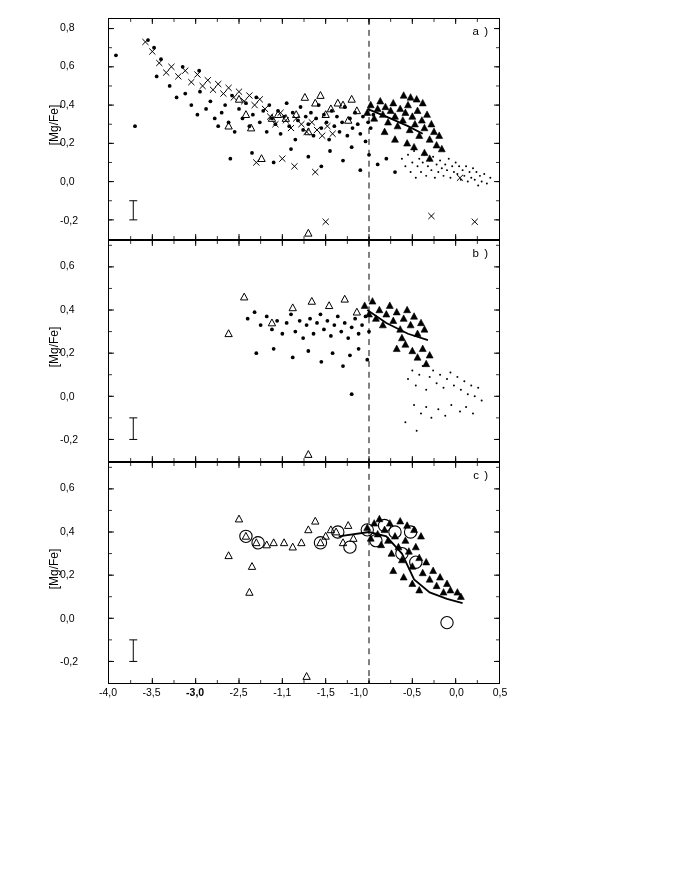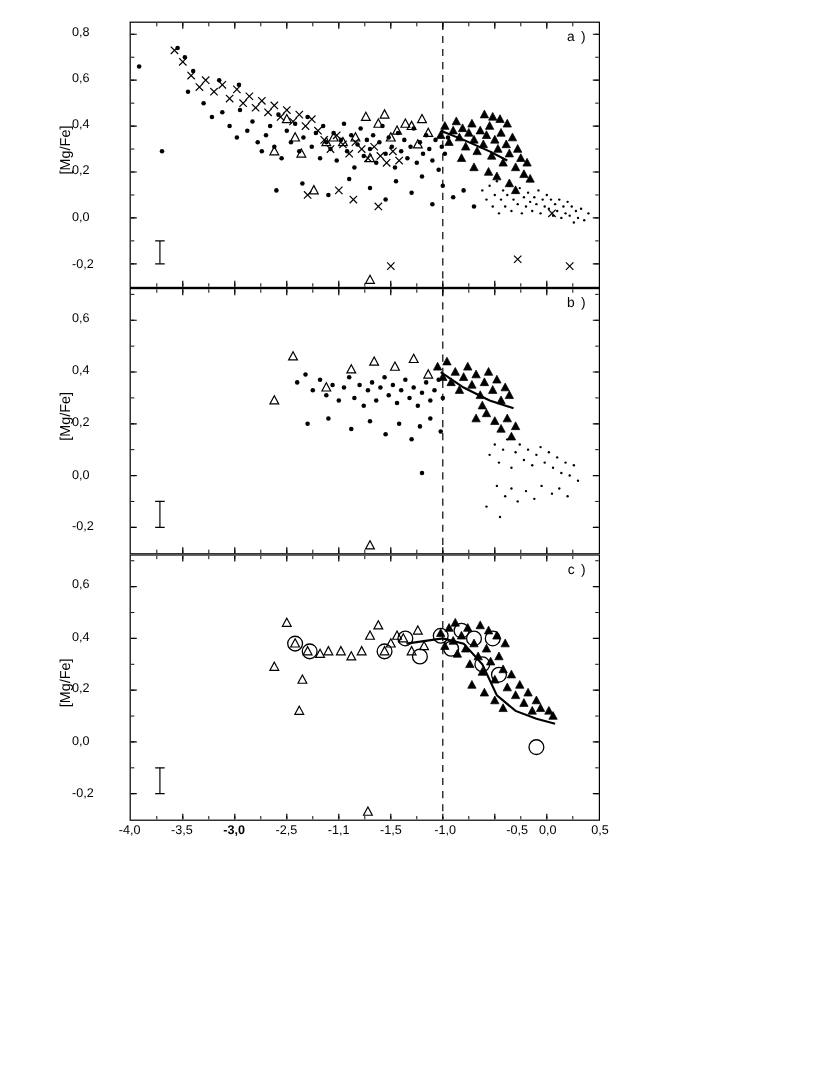--- a/index.html
+++ b/index.html
@@ -784,18 +784,18 @@
       <div class="ytick" style="left: 60px; top: 611.706px;">0,0</div>
       <div class="ytick" style="left: 60px; top: 568.176px;">0,2</div>
       <div class="ytick" style="left: 60px; top: 524.647px;">0,4</div>
       <div class="ytick" style="left: 60px; top: 481.118px;">0,6</div>
       <div class="xtick" style="left: 88px;">-4,0</div>
       <div class="xtick" style="left: 131.556px;">-3,5</div>
       <div class="xtick" style="left: 175.111px; font-weight: bold;">-3,0</div>
       <div class="xtick" style="left: 218.667px;">-2,5</div>
       <div class="xtick" style="left: 262.222px;">-1,1</div>
       <div class="xtick" style="left: 305.778px;">-1,5</div>
-      <div class="xtick" style="left: 351px;">-1,0</div>
-      <div class="xtick" style="left: 411px;">-0,5</div>
+      <div class="xtick" style="left: 339px;">-1,0</div>
+      <div class="xtick" style="left: 392px;">-0,5</div>
       <div class="xtick" style="left: 436.444px;">0,0</div>
       <div class="xtick" style="left: 480px;">0,5</div>
     </div>
 </div>
 
 </body></html>

